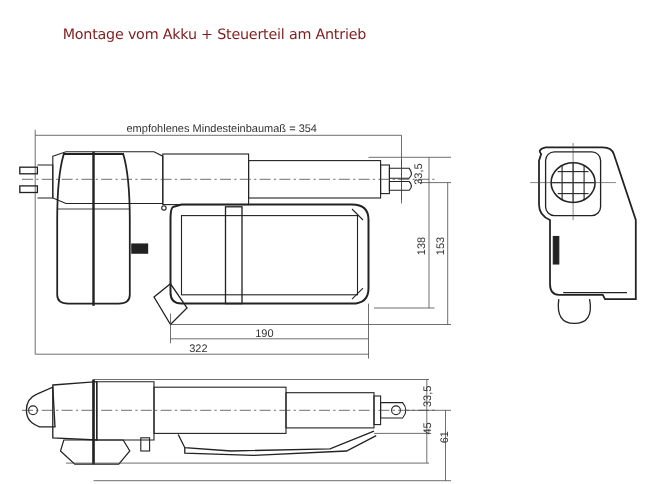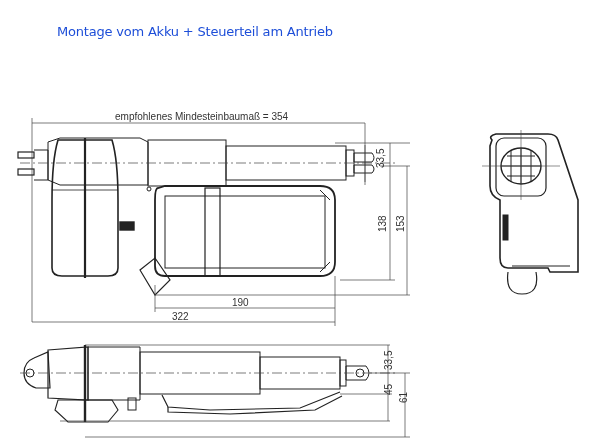--- a/index.html
+++ b/index.html
@@ -1,17 +1,17 @@
 <!DOCTYPE html>
 <html><head>
 <meta charset="utf-8">
 <style>
   html, body { margin:0; padding:0; background:#ffffff; }
   body { width:600px; height:440px; position:relative; overflow:hidden; font-family:"Liberation Sans", sans-serif; }
-  .title { position:absolute; left:57px; top:24px; font-size:13px; color:#1d4ed8; font-family:"DejaVu Sans", sans-serif; letter-spacing:-0.2px; }
+  .title { position:absolute; left:57px; top:24px; font-size:13px; color:#7f1d1d; font-family:"DejaVu Sans", sans-serif; letter-spacing:-0.2px; }
   svg { position:absolute; left:0; top:0; }
   .dim { font-size:10px; fill:#333; font-family:"Liberation Sans", sans-serif; }
 </style>
 </head>
 <body>
 
 <div class="title">Montage vom Akku + Steuerteil am Antrieb</div>
 
 <svg width="600" height="440" viewBox="0 0 600 440">
   <g fill="none" stroke="#222" stroke-width="1">

